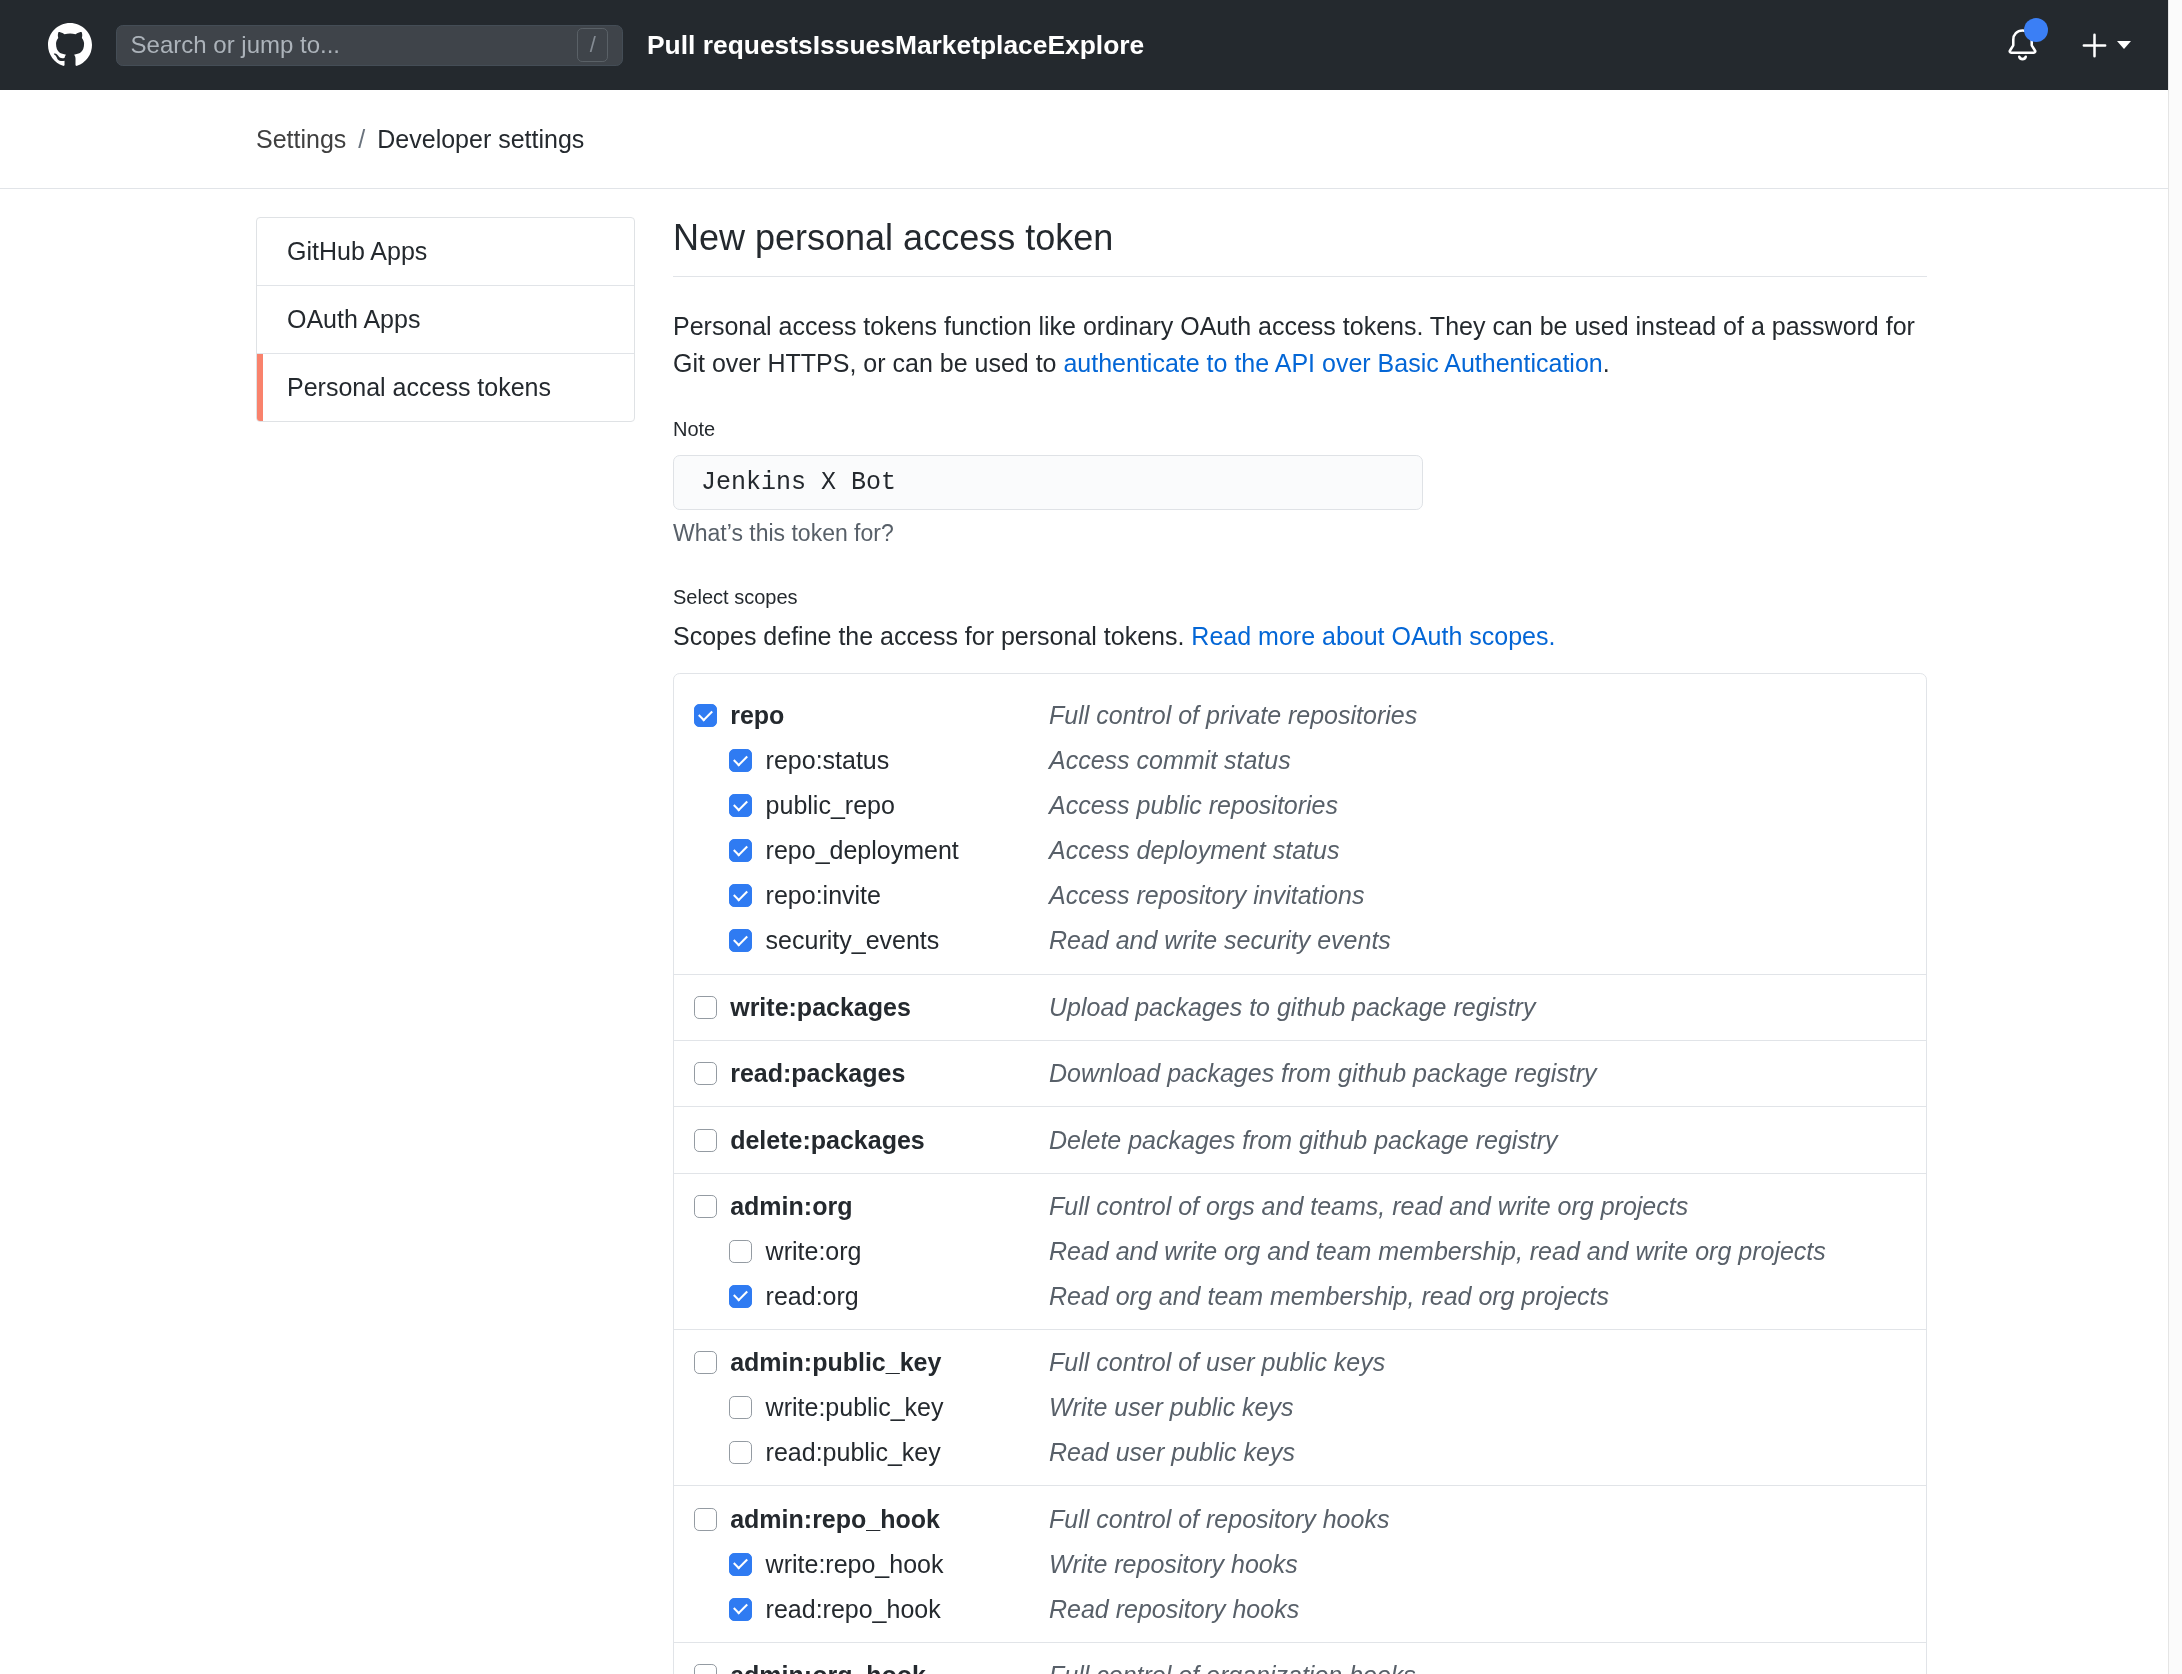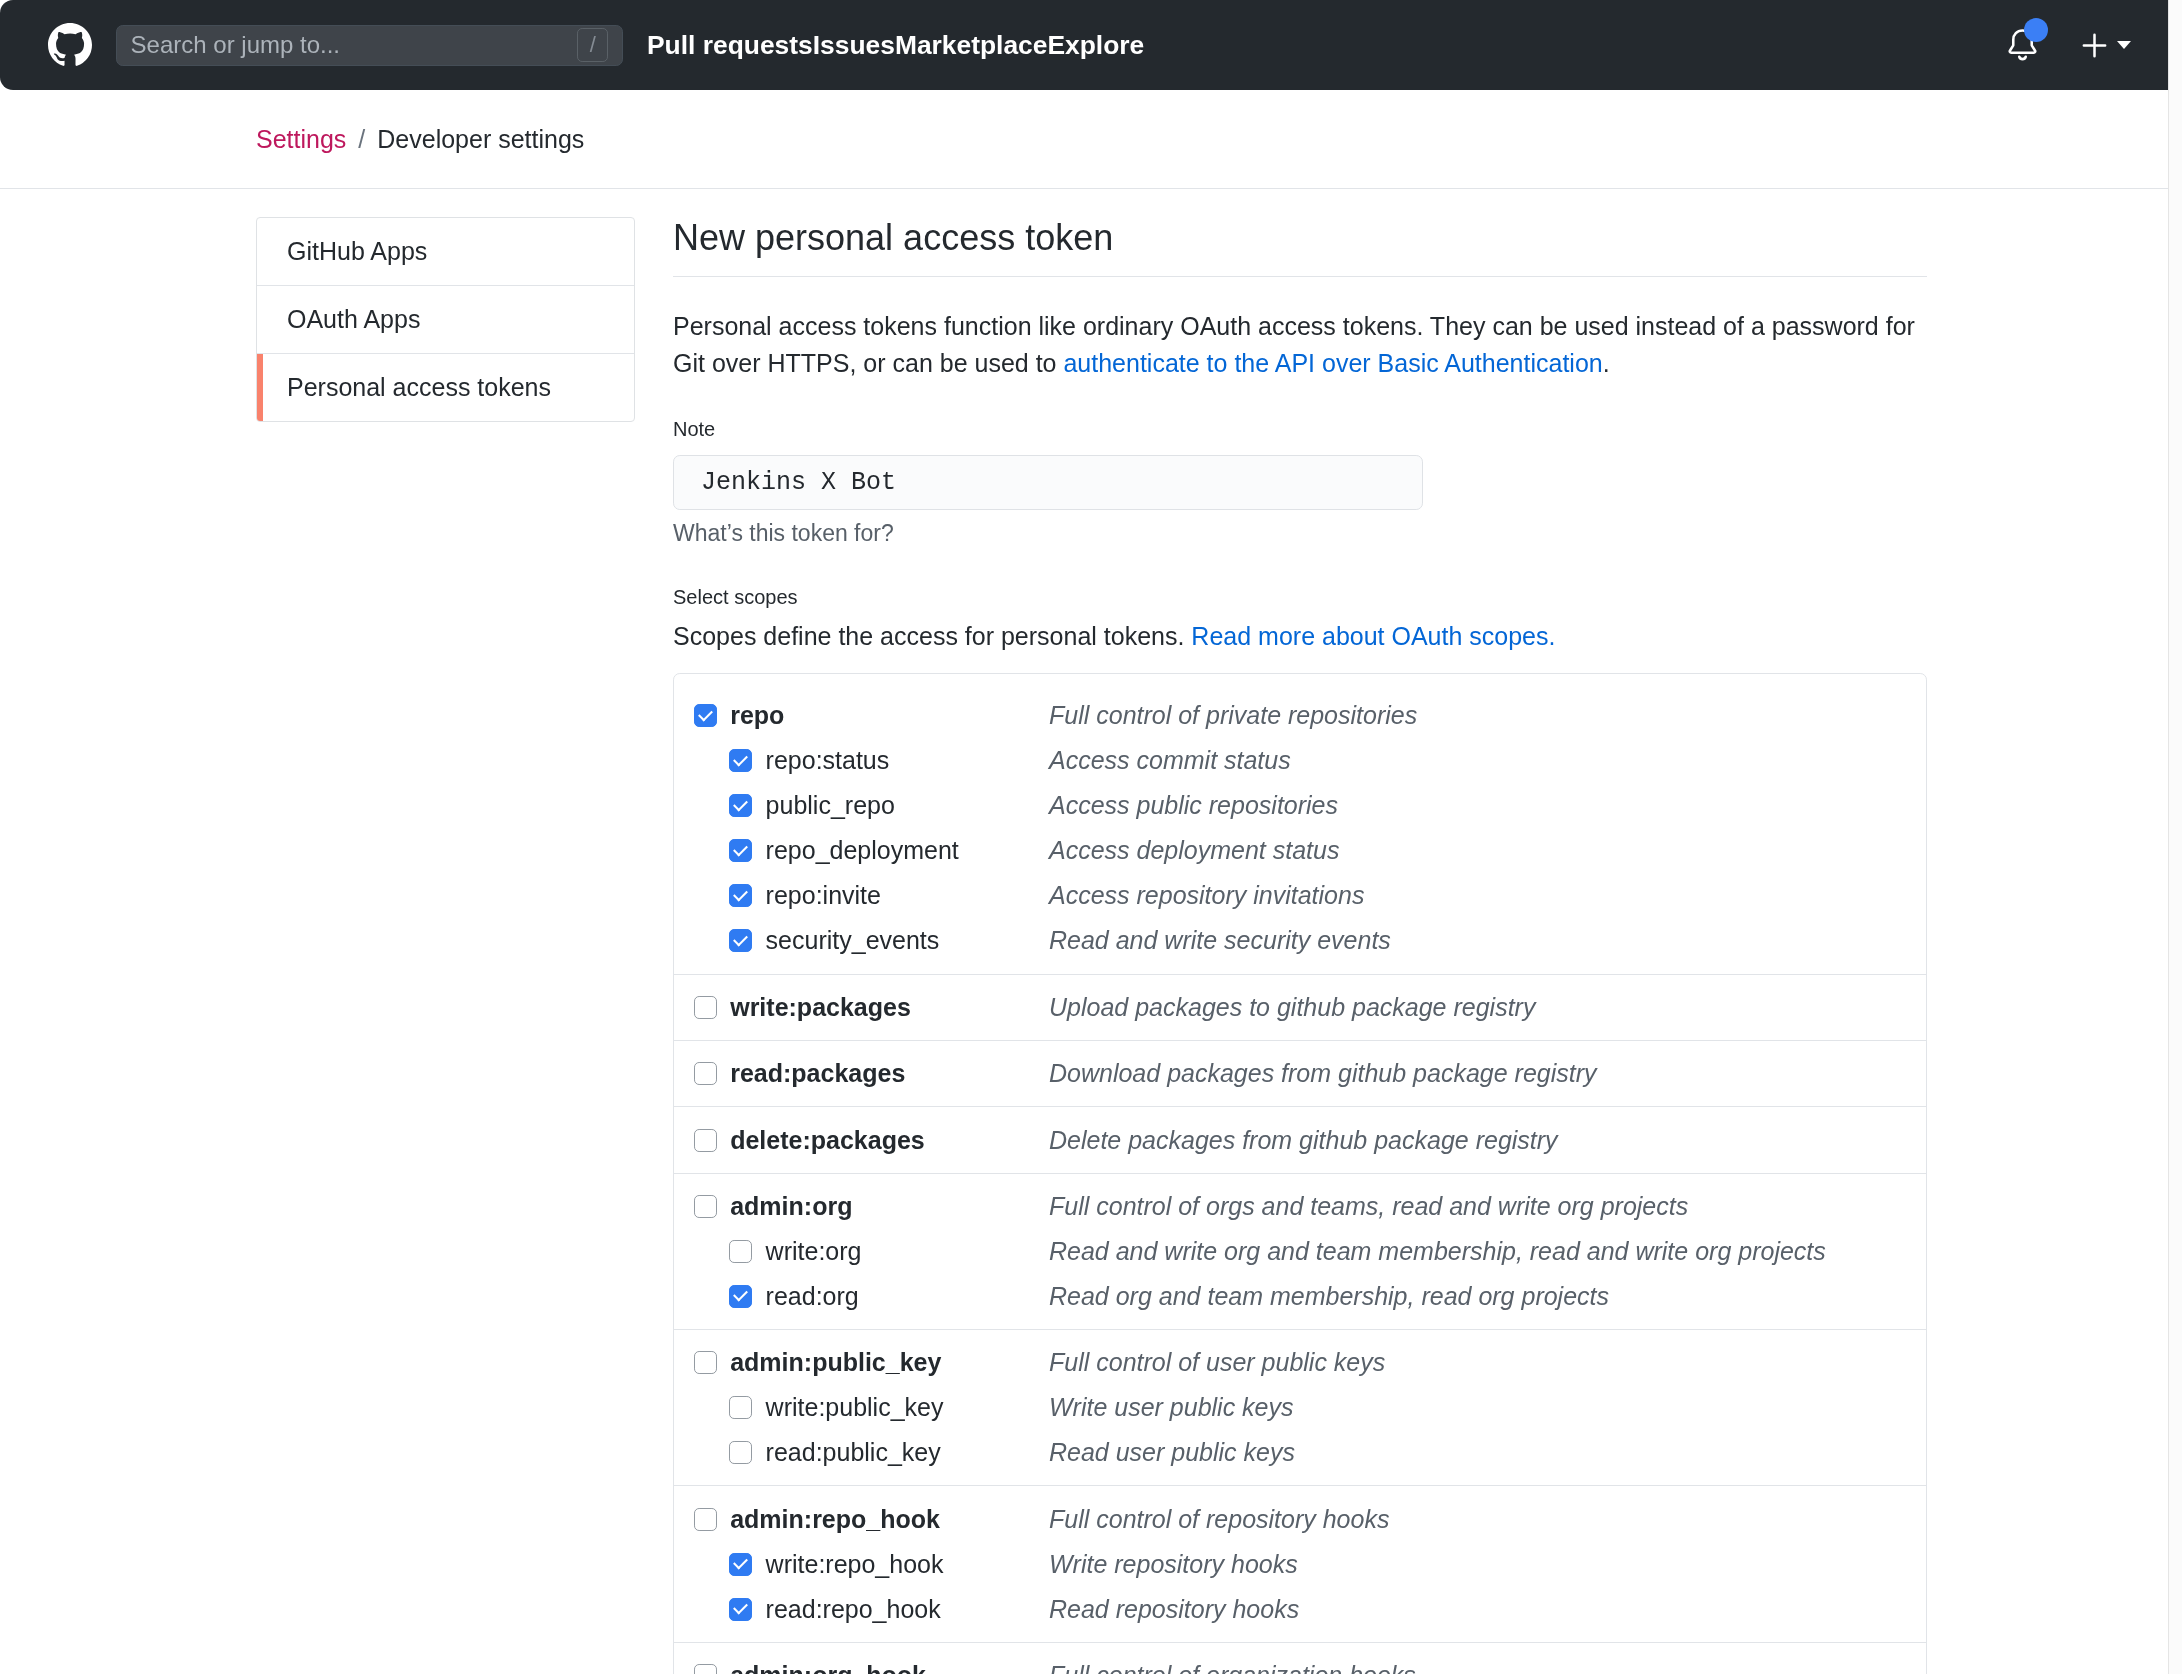--- a/index.html
+++ b/index.html
@@ -5,21 +5,21 @@
   * { margin:0; padding:0; box-sizing:border-box; }
   html,body { width:2182px; height:1675px; overflow:hidden; background:#fff;
     font-family:"Liberation Sans", sans-serif; color:#24292e; }
 
   
   .scrollbar-strip { position:fixed; top:0; right:0; width:14.5px; height:1675px;
     background:#fbfbfb; border-left:0.9px solid #e5e5e5; z-index:90; }
 
   
   .top-header { height:90px; background:#24292e; display:flex; align-items:center;
-    padding:0 51px 0 48px; position:relative;border-radius:13px; }
+    padding:0 51px 0 48px; position:relative; }
   .gh-logo { width:44px; height:44px; flex:0 0 auto; margin-right:24px; cursor:pointer; }
   .search-box { position:relative; width:507px; height:41px; margin-right:24px;
     background:#3f444a; border:0.9px solid #444d56; border-radius:6.8px;
     display:flex; align-items:center; padding:0 13.6px; }
   .search-box input { background:transparent; border:none; outline:none; color:#fff;
     font-size:24px; width:100%; font-family:"Liberation Sans", sans-serif; }
   .search-box input::placeholder { color:#acb3ba; opacity:1; }
   .slash-hint { position:absolute; right:13.6px; top:50%; transform:translateY(-50%);
     width:31px; height:34px; border:0.9px solid #5a6167; border-radius:5.1px;
     color:#858c94; font-size:22px; display:flex; align-items:center; justify-content:center; }
@@ -29,21 +29,21 @@
   .bell-wrap { position:relative; width:41px; height:41px; cursor:pointer; }
   .bell-dot { position:absolute; top:-6.8px; right:-5.1px; width:24px; height:24px;
     border-radius:50%; background:#3b7ff5; }
   .plus-wrap { display:flex; align-items:center; gap:6.8px; cursor:pointer; }
   .caret-down { width:0; height:0; border-left:7.7px solid transparent;
     border-right:7.7px solid transparent; border-top:8.5px solid #fff; }
 
   
   .breadcrumb-bar { height:99px; border-bottom:0.9px solid #e1e4e8; display:flex;
     align-items:center; padding-left:256px; font-size:25px; }
-  .breadcrumb-bar a { color:#be185d; text-decoration:none; cursor:pointer; }
+  .breadcrumb-bar a { color:#404040; text-decoration:none; cursor:pointer; }
   .crumb-sep { color:#6a737d; margin:0 12px; }
 
   
   .content { display:flex; padding:28px 0 0 256px; }
   .sidebar { width:379px; flex:0 0 auto; border:0.9px solid #dfe2e5; border-radius:4px;
     background:#fff; align-self:flex-start; overflow:hidden; }
   .sidebar-item { position:relative; padding:19px 0 19px 30px; font-size:25px;
     cursor:pointer; }
   .sidebar-item + .sidebar-item { border-top:0.9px solid #e1e4e8; }
   .sidebar-item.active::before { content:""; position:absolute; left:0; top:0; bottom:0;

